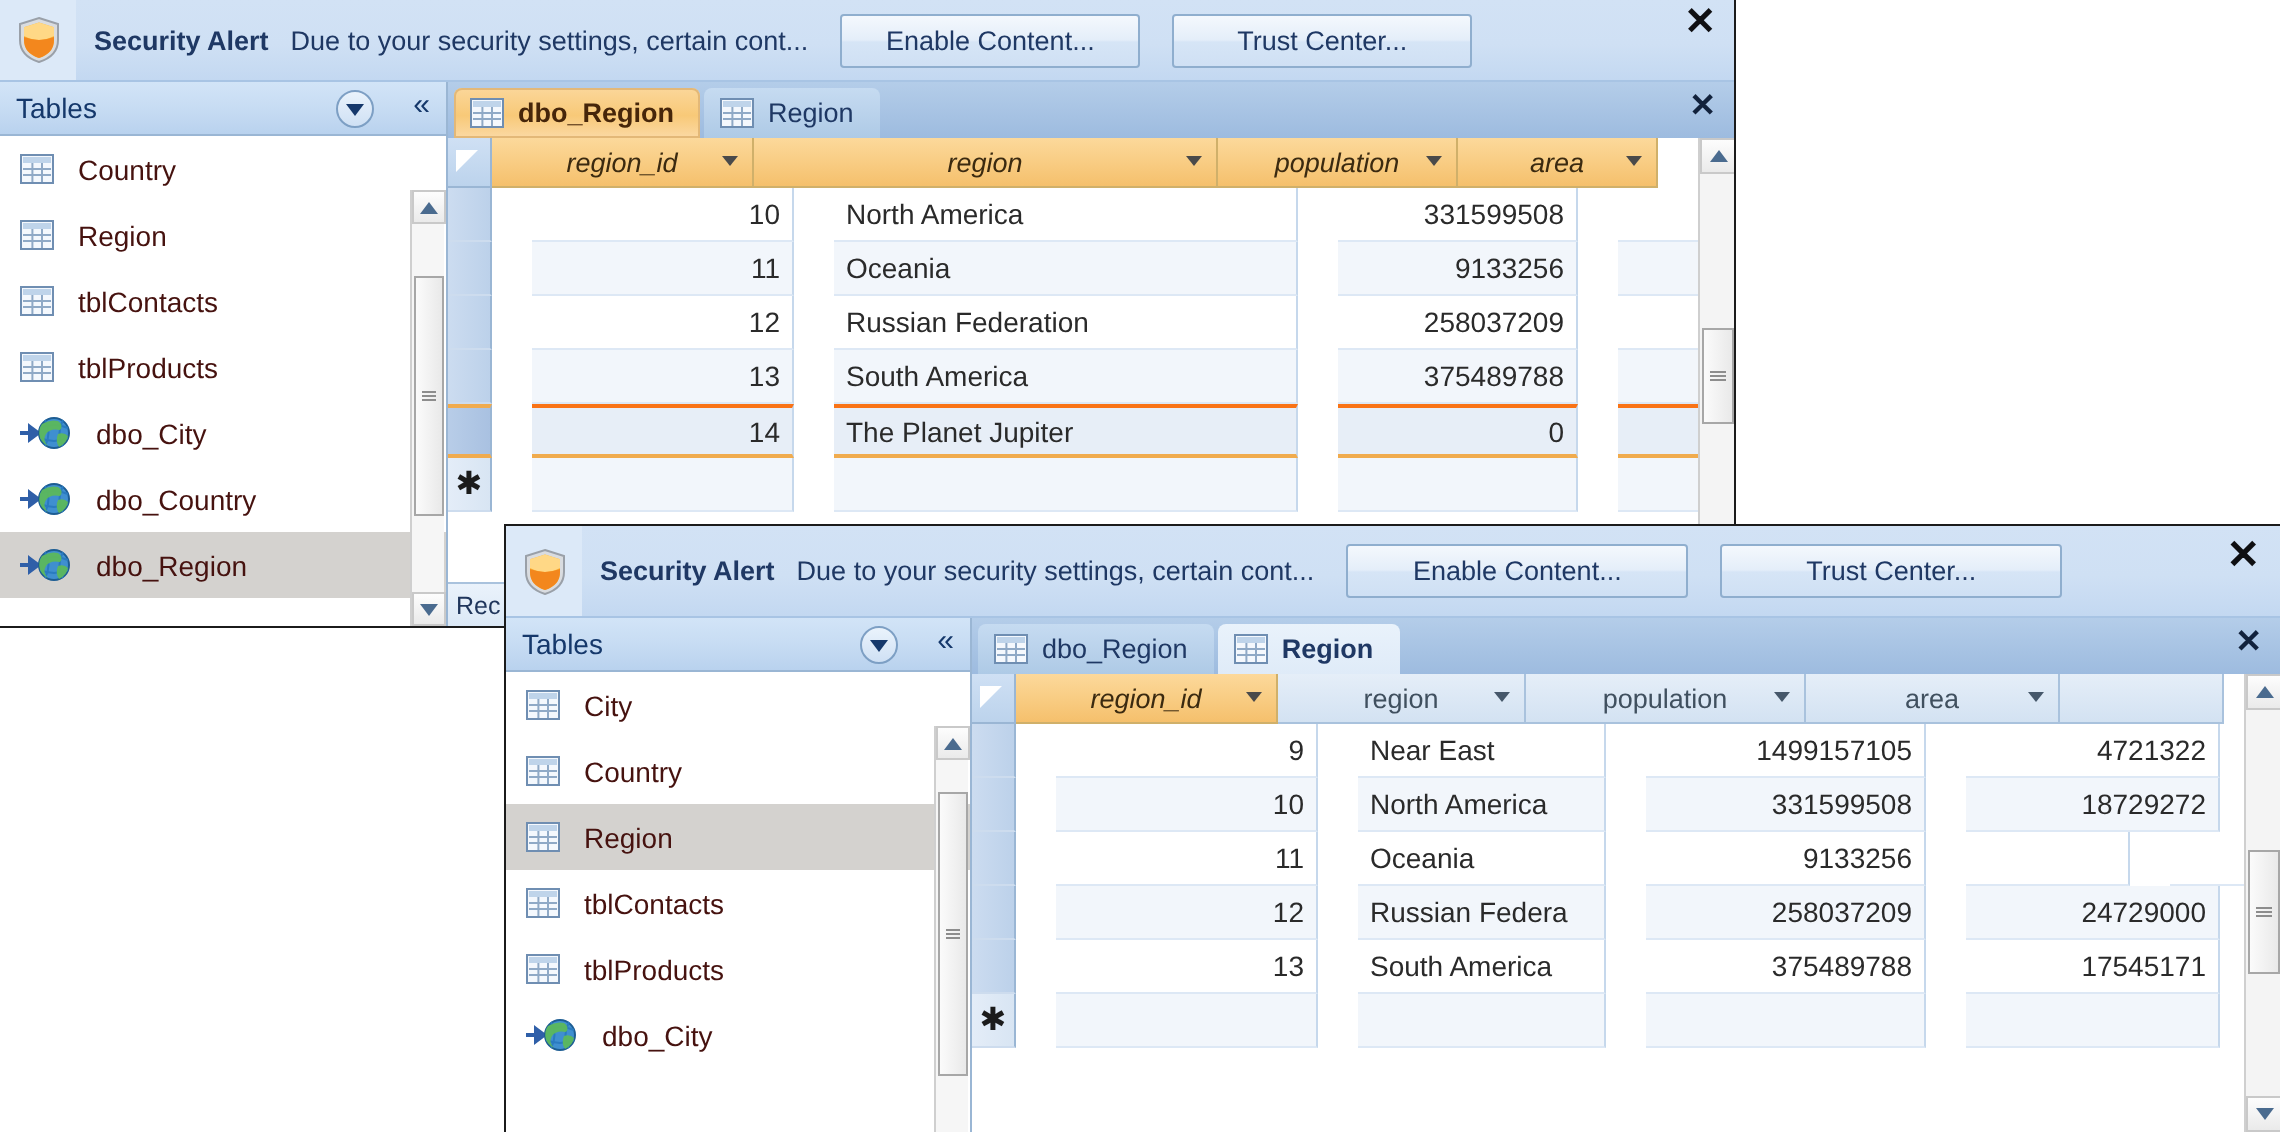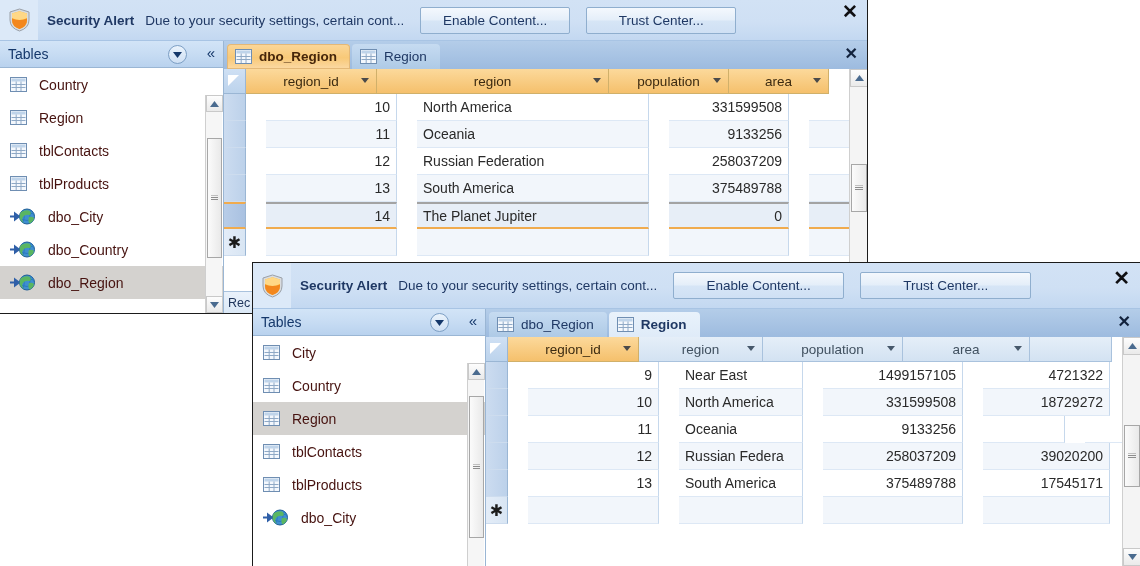--- a/index.html
+++ b/index.html
@@ -213,20 +213,21 @@
     border-bottom: 1px solid #d0b06a;
     position: relative;
     cursor: pointer;
     flex: 0 0 auto;
     white-space: nowrap;
     overflow: hidden;
   }
   .hdr-cell.orange {
     background: linear-gradient(to bottom,#fcd99b 0%, #f5c06c 100%);
     color: #3b2a10;
+    font-style: italic;
   }
   .hdr-cell.plain {
     background: linear-gradient(to bottom,#e5eef8 0%, #d3e2f2 100%);
     color: #40505f;
     border-right: 1px solid #a9c2dd;
     border-bottom: 1px solid #a9c2dd;
   }
   .hdr-cell .caret {
     position:absolute; right:7px; top:9px;
     width:0;height:0;border-left:4px solid transparent;border-right:4px solid transparent;
@@ -246,21 +247,21 @@
     font-size: 14px; color:#2a2a2a;
     border-right: 1px solid #c6d8ec;
     border-bottom: 1px solid #dde8f5;
     padding: 0 6px;
     flex: 0 0 auto;
     overflow:hidden; white-space:nowrap;
     background: #ffffff;
   }
   .cell.num { justify-content:flex-end; }
   .data-row.alt .cell { background:#f2f6fb; }
-  .data-row.current .cell { background:#e7eef7; border-top:2px solid #a3a3a3; border-bottom:2px solid #f0ab4e; }
+  .data-row.current .cell { background:#e7eef7; border-top:2px solid #f97316; border-bottom:2px solid #f0ab4e; }
   .data-row.current .rowsel { background: linear-gradient(to right,#b8cde8,#a9c1e1); border-top:2px solid #f0ab4e; border-bottom:2px solid #f0ab4e; }
   .data-row.current .cell { height:27px; }
   .newrow .rowsel {
     display:flex; align-items:center; justify-content:center;
     font-size:16px; color:#1b1b1b; background: linear-gradient(to right,#e4edf8,#d8e5f3);
   }
   .newrow .cell { background:#f2f6fb; }
   .tail { flex: 1 1 auto; background:#fff; border-bottom:1px solid #dde8f5; }
   .data-row.alt .tail { background:#f2f6fb; }
   .newrow .tail { background:#f2f6fb; }
@@ -750,21 +751,21 @@
                 <div class="cell num" style="flex-basis:131px">
                   <span>12</span>
                 </div>
                 <div class="cell" style="flex-basis:124px">
                   <span>Russian Federa</span>
                 </div>
                 <div class="cell num" style="flex-basis:140px">
                   <span>258037209</span>
                 </div>
                 <div class="cell num" style="flex-basis:127px">
-                  <span>39020200</span>
+                  <span>24729000</span>
                 </div>
                 <div class="cell" style="flex-basis:82px"></div>
                 <div class="tail"></div>
               </div>
               <div class="data-row">
                 <div class="rowsel" style="flex-basis:22px"></div>
                 <div class="cell num" style="flex-basis:131px">
                   <span>13</span>
                 </div>
                 <div class="cell" style="flex-basis:124px">

